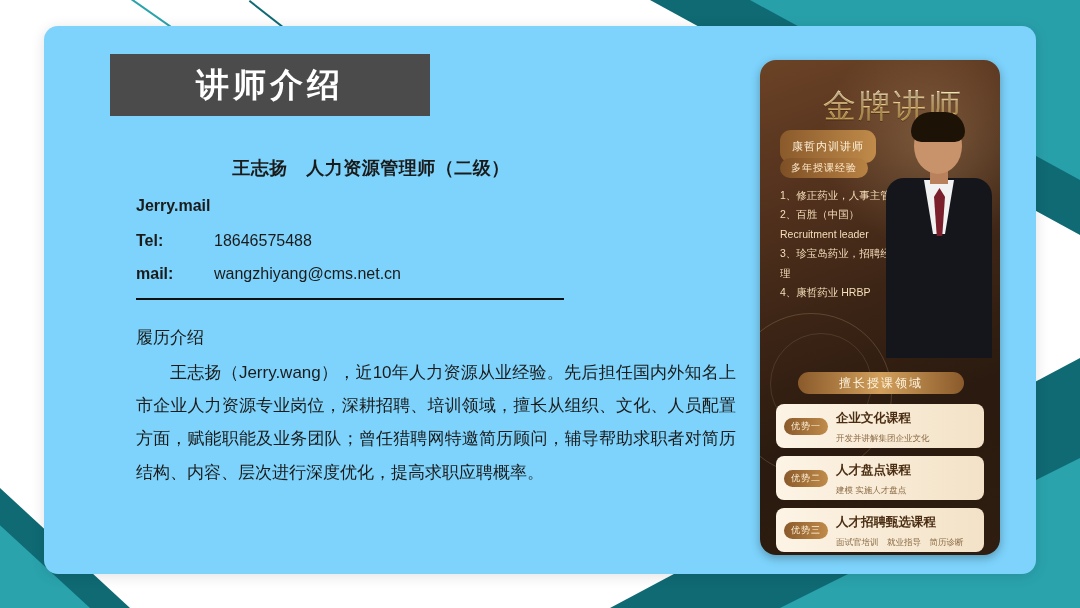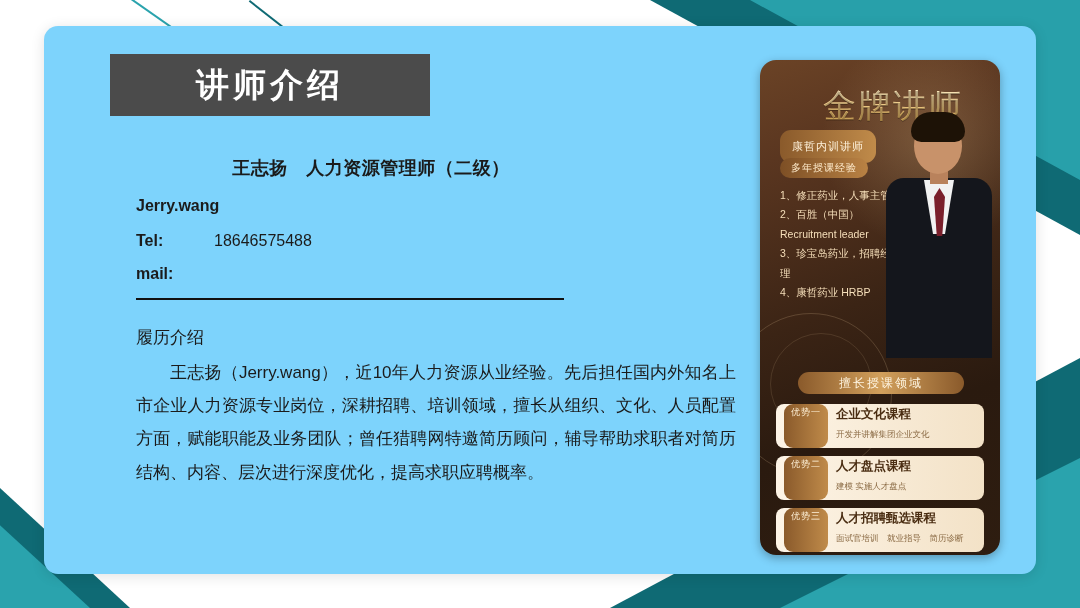--- a/index.html
+++ b/index.html
@@ -173,21 +173,21 @@
   .sec-title{
     position:absolute;left:38px;top:312px;width:166px;height:22px;border-radius:11px;
     background:linear-gradient(90deg,#8a5a2b,#d2a05c,#8a5a2b);
     color:#fff6e2;font-size:12px;letter-spacing:2px;
     display:flex;align-items:center;justify-content:center;
   }
   .cards{position:absolute;left:16px;top:344px;width:208px;}
   .pcard{
     position:relative;height:44px;margin-bottom:8px;border-radius:8px;
     background:linear-gradient(90deg,#fdf4e6,#f3e2c7);
-    display:flex;
+    display:flex;align-items:center;
   }
   .pcard .tag{
     margin-left:8px;flex:0 0 auto;padding:2px 7px;border-radius:9px;
     background:linear-gradient(90deg,#8a5a2b,#c08b4a);color:#fff2d9;font-size:9px;letter-spacing:1px;
   }
   .pcard .txt{margin-left:8px;}
   .pcard .t1{font-size:12.5px;color:#4a2d12;font-weight:bold;}
   .pcard .t2{font-size:8.5px;color:#8a6a44;margin-top:3px;}
 </style>
 </head>
@@ -205,27 +205,28 @@
 </div>
 
 <div class="card">
 
   <div class="title-box">
     <span class="t">讲师介绍</span>
   </div>
 
   <div class="info">
     <div class="name">王志扬　人力资源管理师（二级）</div>
-    <div class="jerry">Jerry.wang</div>
+    <div class="jerry">Jerry.mail</div>
     <div class="row">
       <span class="k">Tel:</span>
       <span class="v">18646575488</span>
     </div>
     <div class="row">
       <span class="k">mail:</span>
+      <span class="v">wangzhiyang@cms.net.cn</span>
     </div>
   </div>
   <div class="rule"></div>
 
   <div class="body">
     <div class="h">履历介绍</div>
     <div class="p">王志扬（Jerry.wang），近10年人力资源从业经验。先后担任国内外知名上市企业人力资源专业岗位，深耕招聘、培训领域，擅长从组织、文化、人员配置方面，赋能职能及业务团队；曾任猎聘网特邀简历顾问，辅导帮助求职者对简历结构、内容、层次进行深度优化，提高求职应聘概率。</div>
   </div>
 
   <div class="poster">

